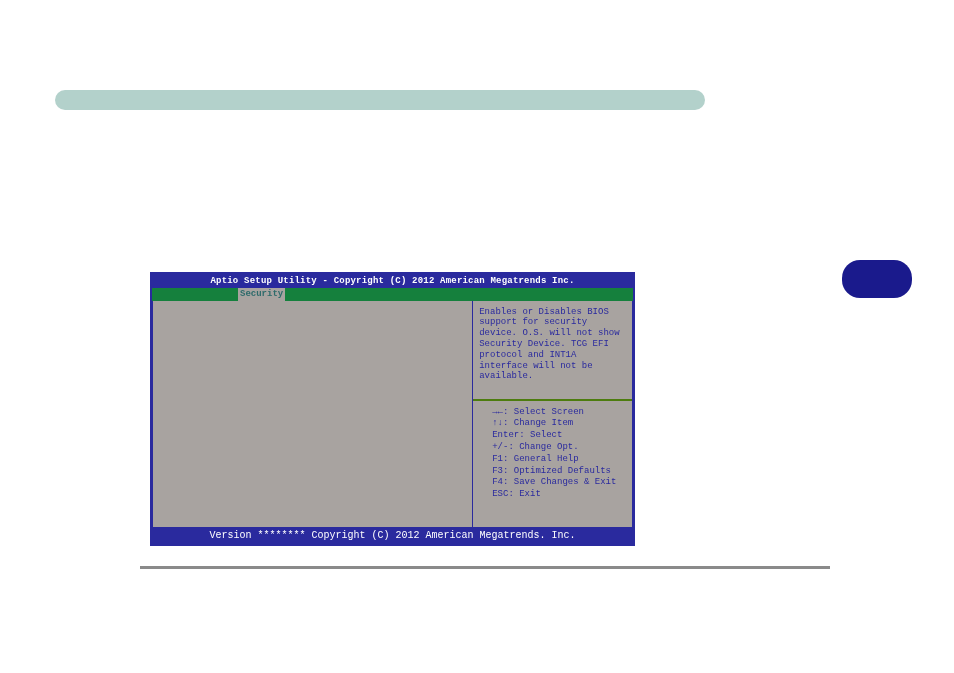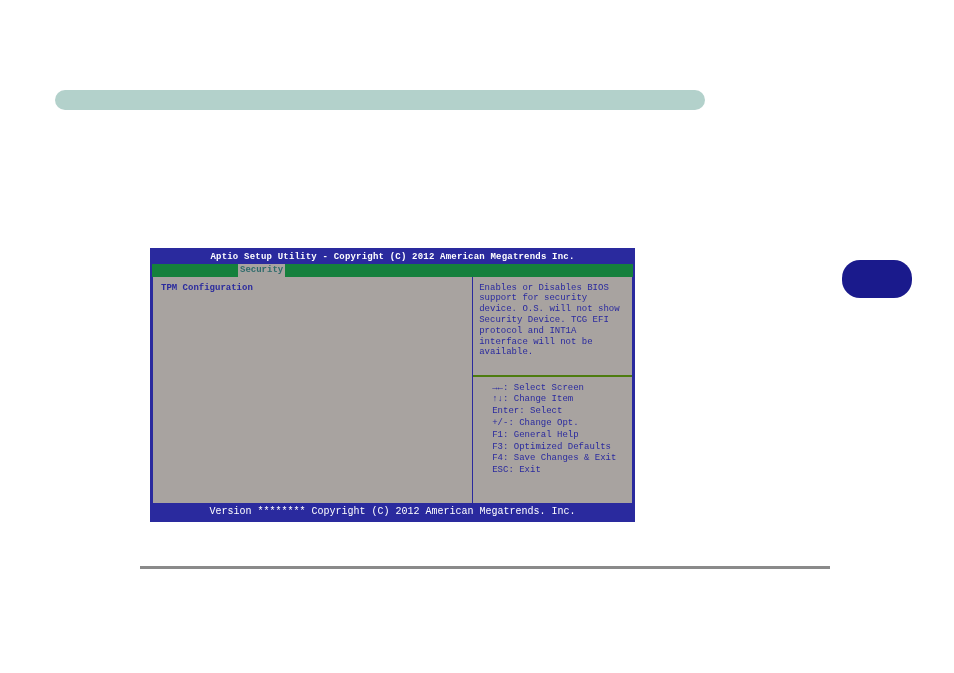--- a/index.html
+++ b/index.html
@@ -28,21 +28,21 @@
     position: absolute;
     top: 260px;
     right: 42px;
     width: 70px;
     height: 38px;
     background: #1a1a8c;
     border-radius: 18px;
   }
   .bios-wrap {
     position: absolute;
-    top: 248px;
+    top: 272px;
     left: 150px;
     width: 485px;
     font-family: "Courier New", monospace;
     font-size: 9px;
     line-height: 1.2;
   }
   .bios-title {
     background: #2a2a9e;
     color: #ffffff;
     text-align: center;
@@ -136,21 +136,20 @@
 <div class="page-banner"></div>
 <div class="side-badge"></div>
 
 <div class="bios-wrap bios-outer-border">
   <div class="bios-title">Aptio Setup Utility - Copyright (C) 2012 American Megatrends Inc.</div>
   <div class="bios-tabrow">
     <span class="bios-tab">Security</span>
   </div>
   <div class="bios-body">
     <div class="bios-left">
-      <div class="left-heading">TPM Configuration</div>
     </div>
     <div class="bios-right">
       <div class="right-help">Enables or Disables BIOS support for security device. O.S. will not show Security Device. TCG EFI protocol and INT1A interface will not be available.</div>
       <div class="right-nav">
         <div><span class="arrow-lr"></span><span>Select Screen</span></div>
         <div><span class="arrow-ud"></span><span>Change Item</span></div>
         <div>Enter: Select</div>
         <div>+/-: Change Opt.</div>
         <div>F1: General Help</div>
         <div>F3: Optimized Defaults</div>

